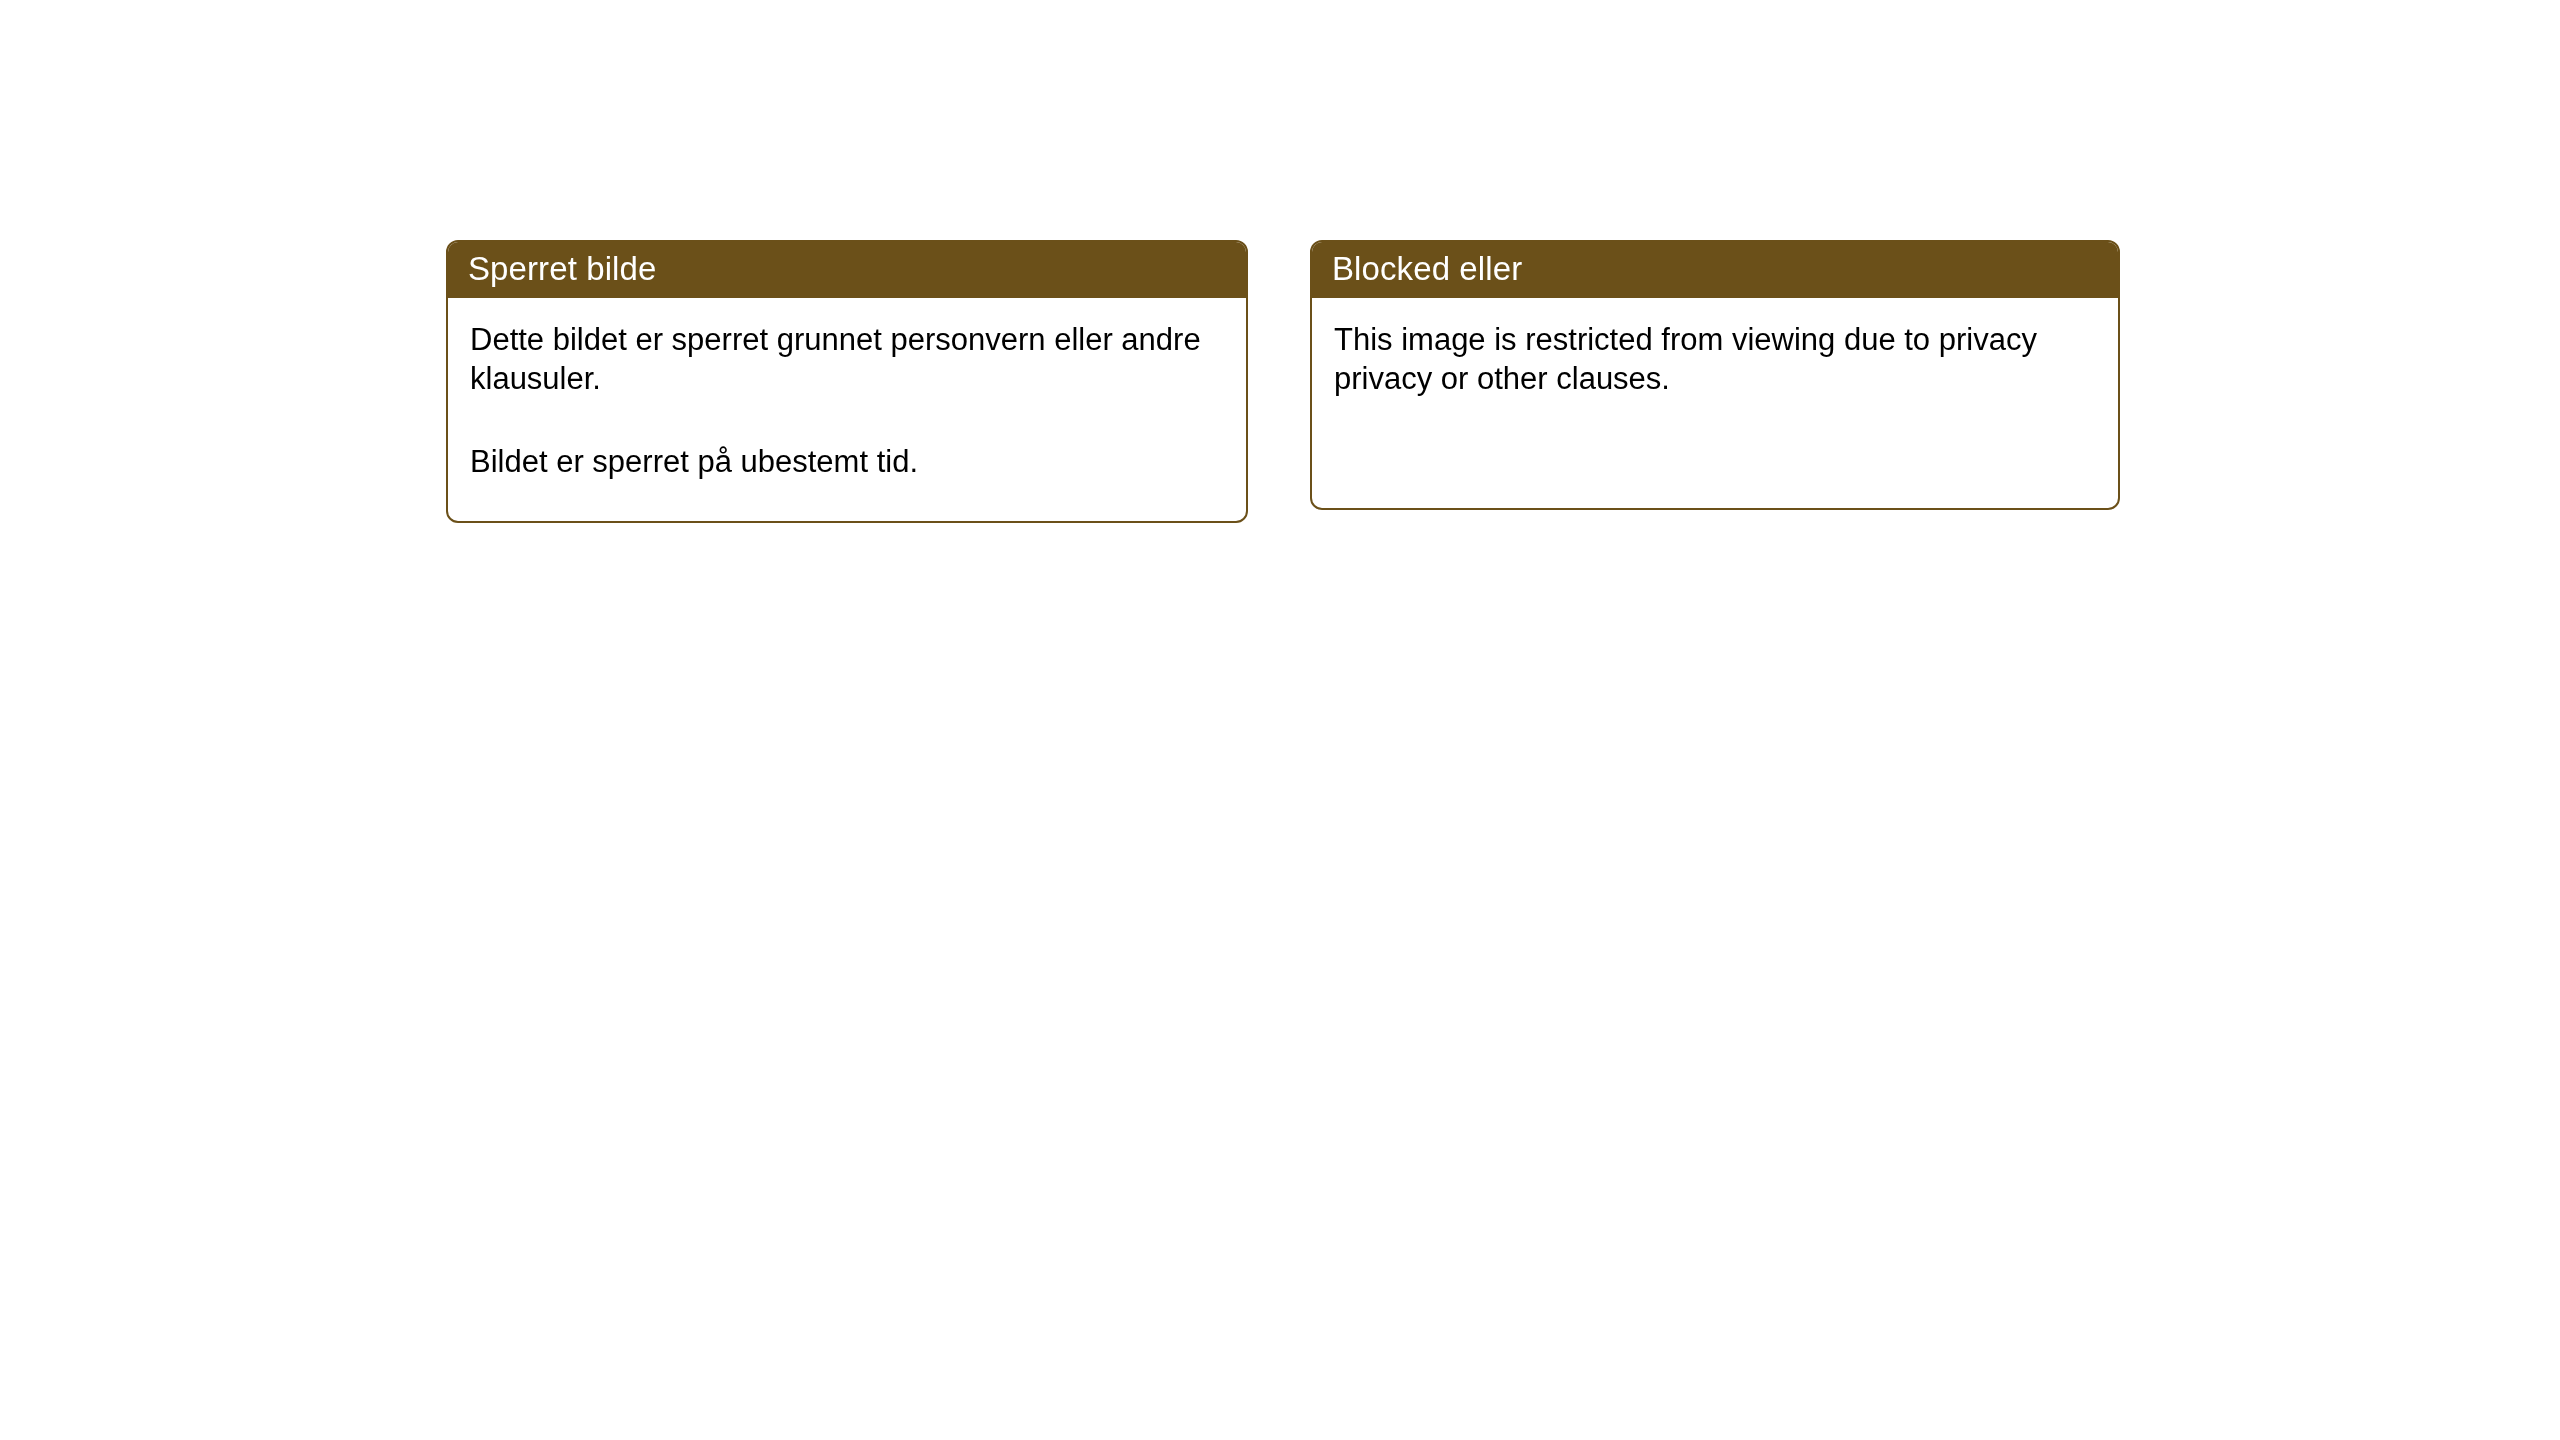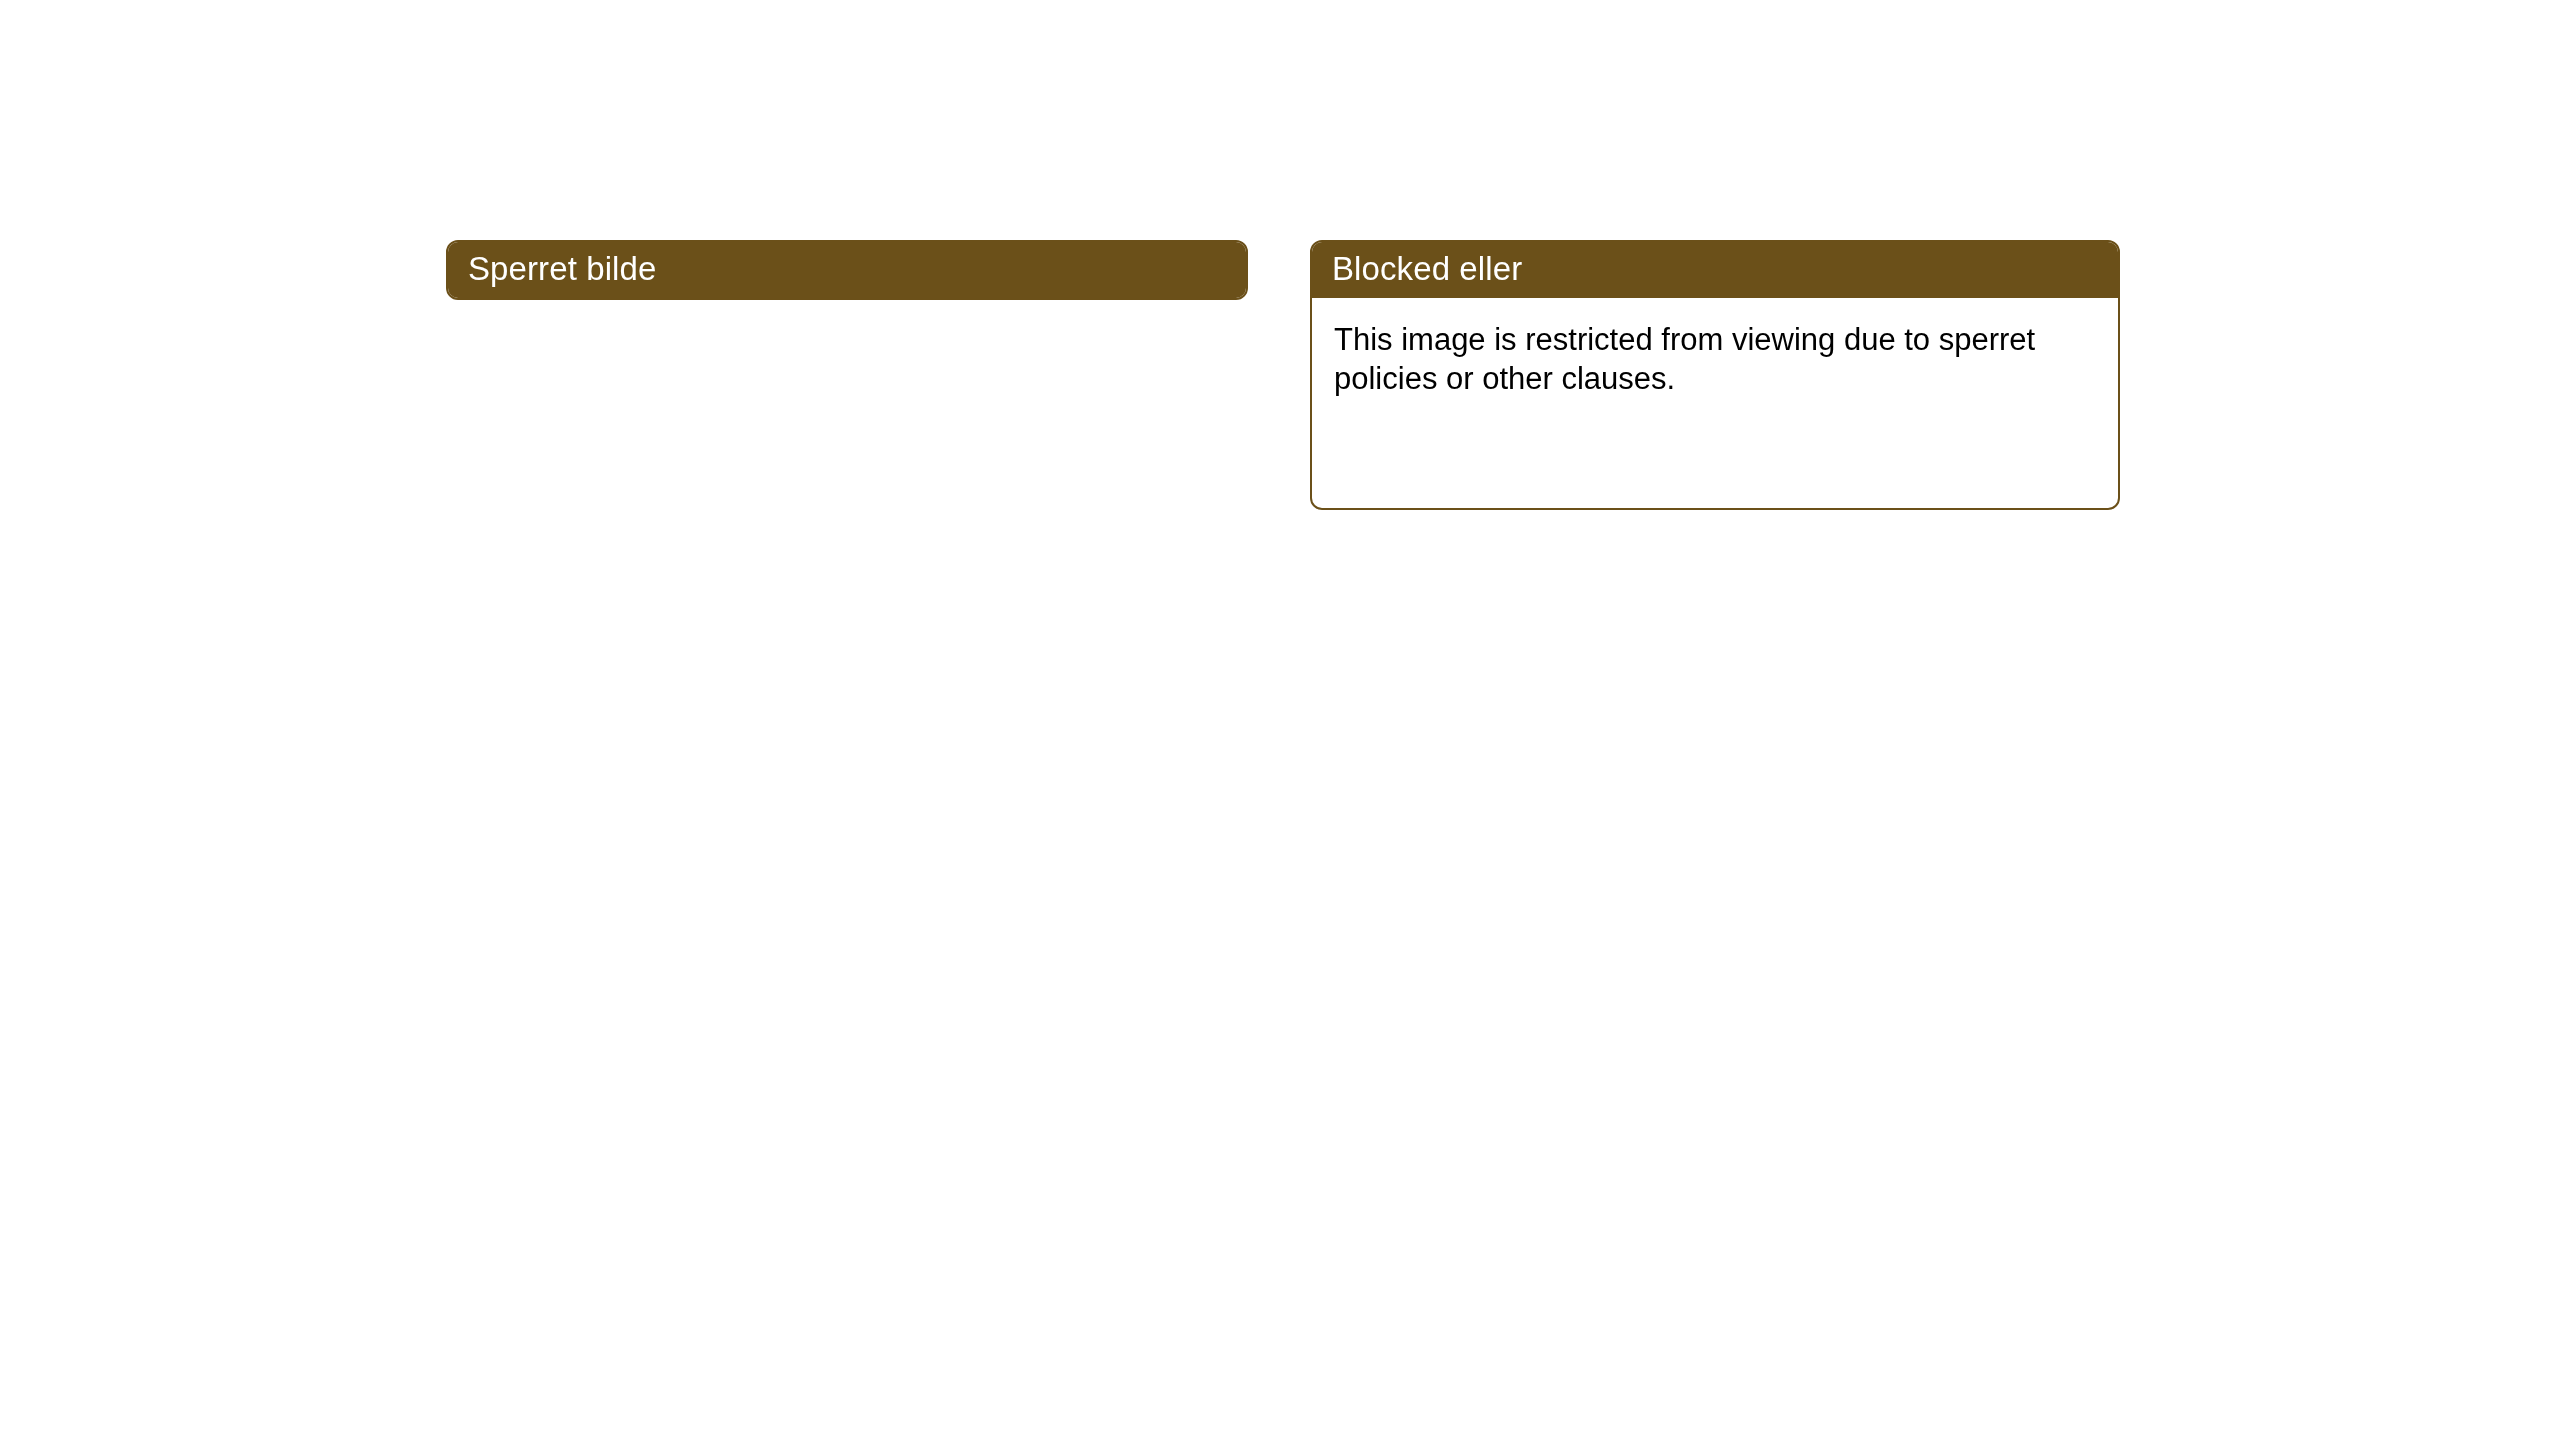--- a/index.html
+++ b/index.html
@@ -85,24 +85,28 @@
 </style>
 </head>
 <body>
 
 <div class="page">
 
   <div class="notice-row">
 
     <div class="notice-card card-no">
       <div class="notice-header">Sperret bilde</div>
+      <div class="notice-body">
+        <p class="notice-para">Dette bildet er sperret grunnet personvern eller andre klausuler.</p>
+        <p class="notice-para">Bildet er sperret på ubestemt tid.</p>
+      </div>
     </div>
 
     <div class="notice-card card-en">
       <div class="notice-header">Blocked eller</div>
       <div class="notice-body">
-        <p class="notice-para">This image is restricted from viewing due to sperret policies or other clauses.</p>
+        <p class="notice-para">This image is restricted from viewing due to privacy privacy or other clauses.</p>
       </div>
     </div>
 
   </div>
 
 </div>
 
 </body></html>

